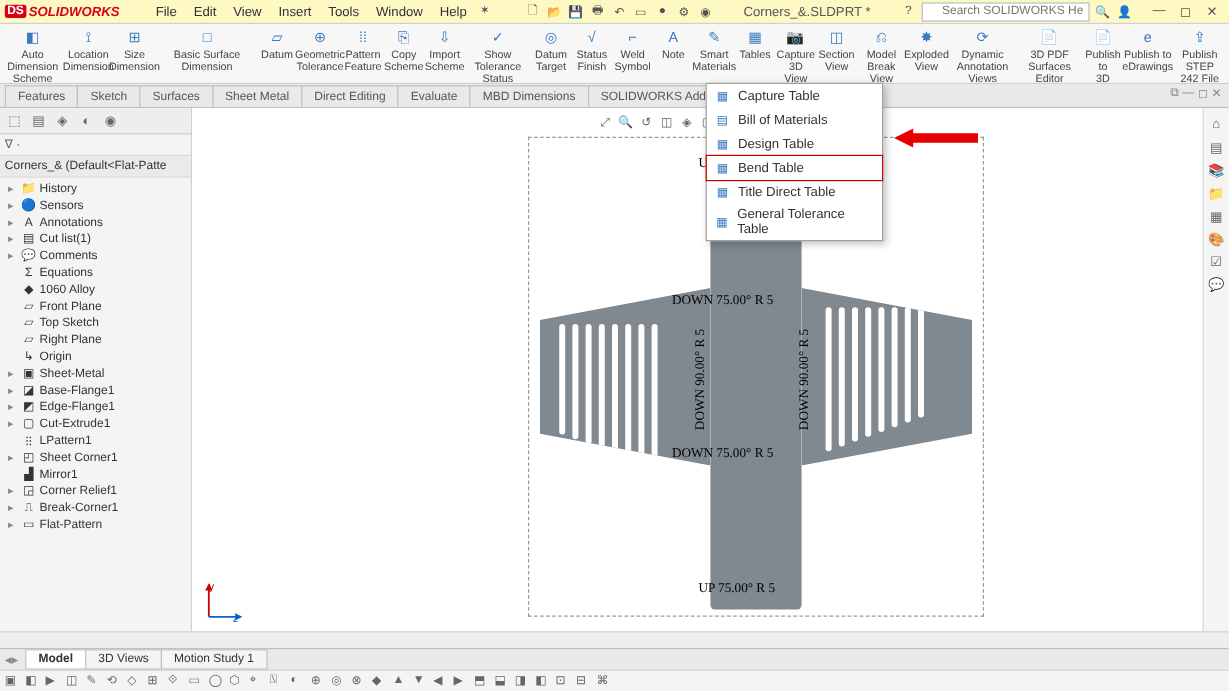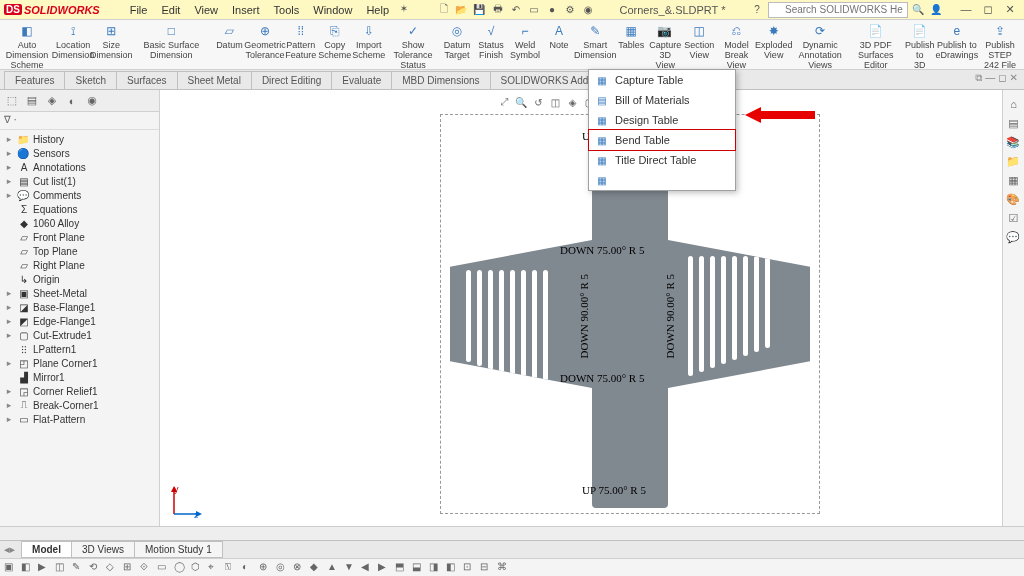--- a/index.html
+++ b/index.html
@@ -187,21 +187,21 @@
       <span style="white-space:pre-line">Weld
 Symbol</span>
     </div>
     <div class="ribbon-btn">
       <span class="ic">A</span>
       <span style="white-space:pre-line">Note</span>
     </div>
     <div class="ribbon-btn">
       <span class="ic">✎</span>
       <span style="white-space:pre-line">Smart
-Dimension</span>
+Materials</span>
     </div>
     <div class="ribbon-btn">
       <span class="ic">▦</span>
       <span style="white-space:pre-line">Tables</span>
     </div>
     <div class="ribbon-btn">
       <span class="ic">📷</span>
       <span style="white-space:pre-line">Capture
 3D View</span>
     </div>
@@ -276,20 +276,21 @@
     <div class="dropdown-item highlight">
       <span class="dic">▦</span>
       <span>Bend Table</span>
     </div>
     <div class="dropdown-item">
       <span class="dic">▦</span>
       <span>Title Direct Table</span>
     </div>
     <div class="dropdown-item">
       <span class="dic">▦</span>
+      <span>General Tolerance Table</span>
     </div>
   </div>
 <div class="red-arrow">
   <svg width="70" height="20">
       <polygon points="0,10 16,2 16,6 70,6 70,14 16,14 16,18" fill="#e60000"></polygon>
     </svg>
 </div>
 
 <div class="doc-window-ctrls">
   <span>⧉</span>
@@ -301,20 +302,21 @@
 <div class="main">
   <div class="sidebar">
     <div class="sb-iconbar">
       <span class="ic">⬚</span>
       <span class="ic">▤</span>
       <span class="ic">◈</span>
       <span class="ic">◐</span>
       <span class="ic">◉</span>
     </div>
     <div class="sb-filter">∇ ·</div>
+    <div class="sb-head">Corners_&amp;  (Default&lt;Flat-Patte</div>
     <div class="tree" id="tree">
         <div class="tree-item">
           <span class="exp">▸</span>
           <span class="ticon">📁</span>
           <span>History</span>
         </div>
         <div class="tree-item">
           <span class="exp">▸</span>
           <span class="ticon">🔵</span>
           <span>Sensors</span>
@@ -341,21 +343,21 @@
         <div class="tree-item">
           <span class="ticon">◆</span>
           <span>1060 Alloy</span>
         </div>
         <div class="tree-item">
           <span class="ticon">▱</span>
           <span>Front Plane</span>
         </div>
         <div class="tree-item">
           <span class="ticon">▱</span>
-          <span>Top Plane</span>
+          <span>Top Sketch</span>
         </div>
         <div class="tree-item">
           <span class="ticon">▱</span>
           <span>Right Plane</span>
         </div>
         <div class="tree-item">
           <span class="ticon">↳</span>
           <span>Origin</span>
         </div>
         <div class="tree-item">
@@ -378,21 +380,21 @@
           <span class="ticon">▢</span>
           <span>Cut-Extrude1</span>
         </div>
         <div class="tree-item">
           <span class="ticon">⁝⁝</span>
           <span>LPattern1</span>
         </div>
         <div class="tree-item">
           <span class="exp">▸</span>
           <span class="ticon">◰</span>
-          <span>Plane Corner1</span>
+          <span>Sheet Corner1</span>
         </div>
         <div class="tree-item">
           <span class="ticon">▟</span>
           <span>Mirror1</span>
         </div>
         <div class="tree-item">
           <span class="exp">▸</span>
           <span class="ticon">◲</span>
           <span>Corner Relief1</span>
         </div>

